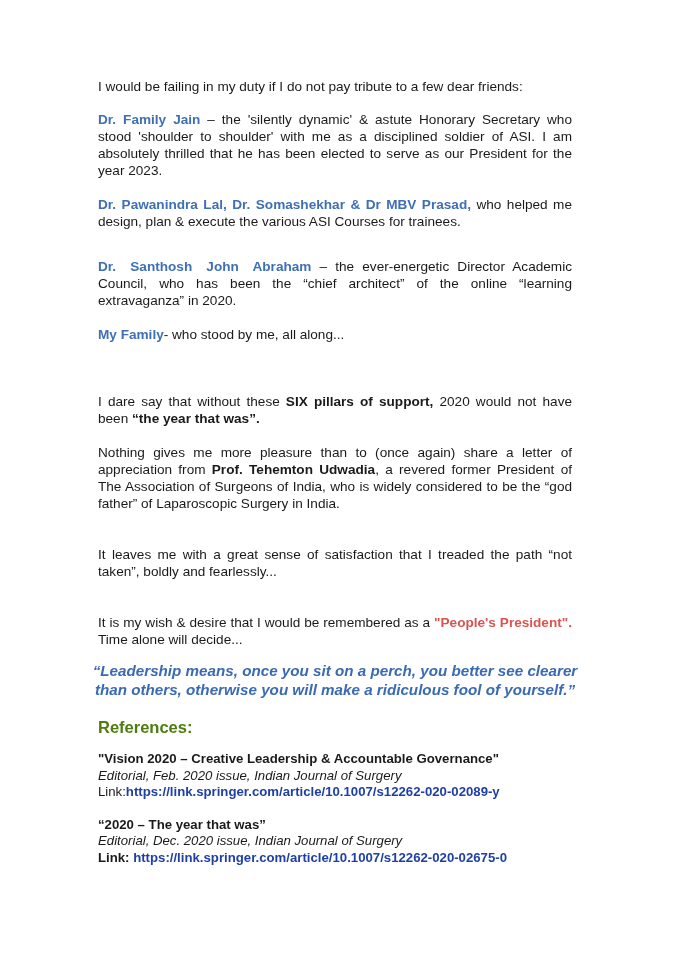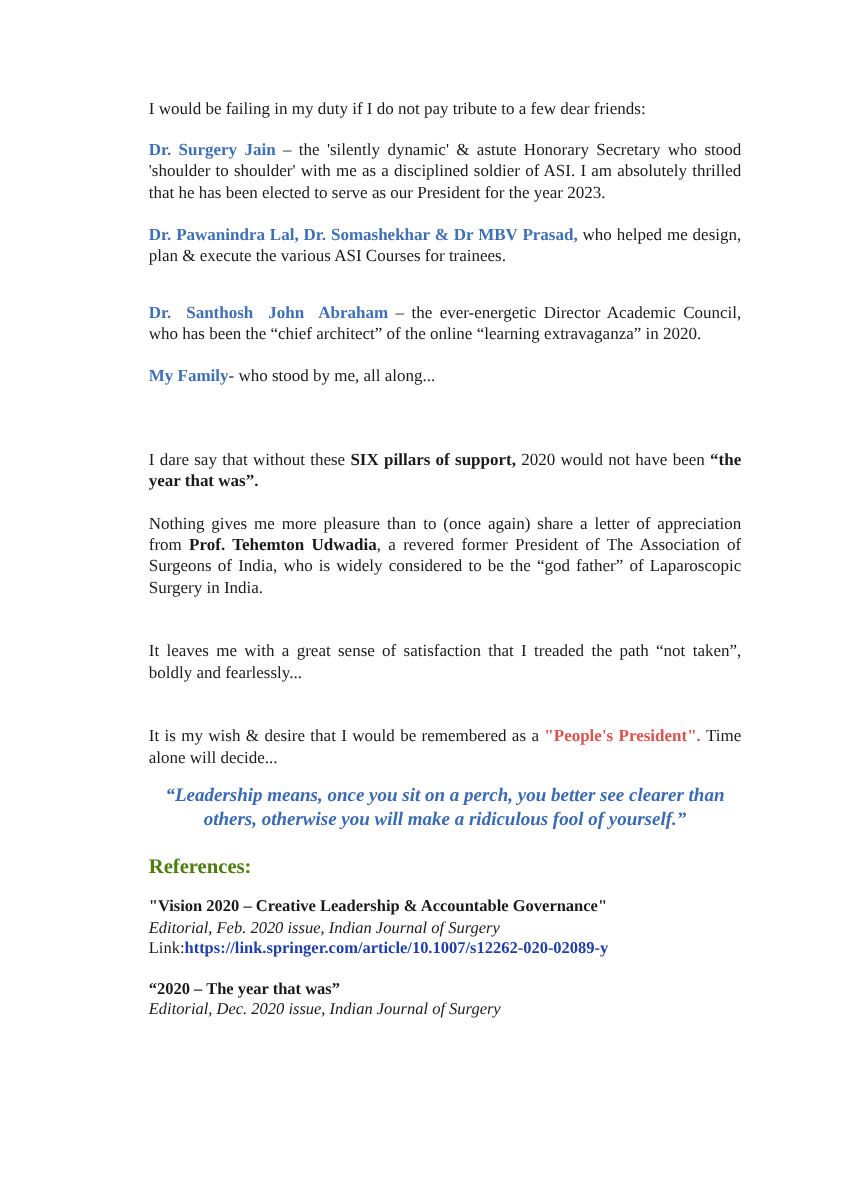--- a/index.html
+++ b/index.html
@@ -1,19 +1,19 @@
 <!DOCTYPE html>
 <html><head>
 <meta charset="utf-8">
 <style>
   html, body { margin: 0; padding: 0; background: #ffffff; }
   body { width: 678px; height: 960px; overflow: hidden; position: relative; }
   .page {
-    position: absolute; left: 119px; top: 78px; width: 474px;
-    font-family: Liberation Serif, serif;
+    position: absolute; left: 98px; top: 78px; width: 474px;
+    font-family: Liberation Sans, sans-serif;
     font-size: 13.6px; line-height: 17px; color: #1a1a1a;
   }
   p { margin: 0; text-align: justify; }
   .blue { color: #3f6fb5; font-weight: bold; }
   .red { color: #d9534f; font-weight: bold; }
   b { font-weight: bold; }
   .p1 { margin-bottom: 16px; text-align: left; }
   .p2 { margin-bottom: 17px; }
   .p3 { margin-bottom: 28px; }
   .p4 { margin-bottom: 17px; }
@@ -34,21 +34,21 @@
   .ref a { color: #1f3fa6; font-weight: bold; text-decoration: none; }
   .lbl-bold { font-weight: bold; }
 </style>
 </head>
 <body>
 
 <div class="page">
 
   <p class="p1">I would be failing in my duty if I do not pay tribute to a few dear friends:</p>
 
-  <p class="p2"><span class="blue">Dr. Surgery Jain</span><span> – the 'silently dynamic' &amp; astute Honorary Secretary who stood 'shoulder to shoulder' with me as a disciplined soldier of ASI.  I am absolutely thrilled that he has been elected to serve as our President for the year 2023.</span></p>
+  <p class="p2"><span class="blue">Dr. Family Jain</span><span> – the 'silently dynamic' &amp; astute Honorary Secretary who stood 'shoulder to shoulder' with me as a disciplined soldier of ASI.  I am absolutely thrilled that he has been elected to serve as our President for the year 2023.</span></p>
 
   <p class="p3"><span class="blue">Dr. Pawanindra Lal, Dr. Somashekhar &amp; Dr MBV Prasad,</span><span> who helped me design, plan &amp; execute the various ASI Courses for trainees.</span></p>
 
   <p class="p4"><span class="blue" style="word-spacing:6px;">Dr.  Santhosh  John  Abraham</span><span> – the ever-energetic  Director  Academic Council,  who  has  been the “chief  architect”  of the online  “learning extravaganza” in 2020.</span></p>
 
   <p class="p5"><span class="blue">My Family</span><span>- who stood by me, all along...</span></p>
 
   <p class="p6"><span>I dare say that without these </span><b>SIX pillars  of  support,</b><span> 2020 would not have been </span><b>“the year that was”.</b></p>
 
   <p class="p7"><span>Nothing gives me more pleasure than to (once again) share a letter of appreciation from </span><b>Prof. Tehemton Udwadia</b><span>, a revered former President of The Association of Surgeons of India, who is widely considered to be the “god father” of Laparoscopic Surgery in India.</span></p>
@@ -63,16 +63,17 @@
 
   <div class="ref">
     <span class="title">"Vision 2020 – Creative Leadership &amp; Accountable Governance"</span>
     <span class="source">Editorial, Feb. 2020 issue, Indian Journal of Surgery</span>
     <span class="linkline"><span>Link:</span><a href="#">https://link.springer.com/article/10.1007/s12262-020-02089-y</a></span>
   </div>
 
   <div class="ref">
     <span class="title">“2020 – The year that was”</span>
     <span class="source">Editorial, Dec. 2020 issue, Indian Journal of Surgery</span>
+    <span class="linkline"><span class="lbl-bold">Link: </span><a href="#">https://link.springer.com/article/10.1007/s12262-020-02675-0</a></span>
   </div>
 
 
 </div>
 
 </body></html>

